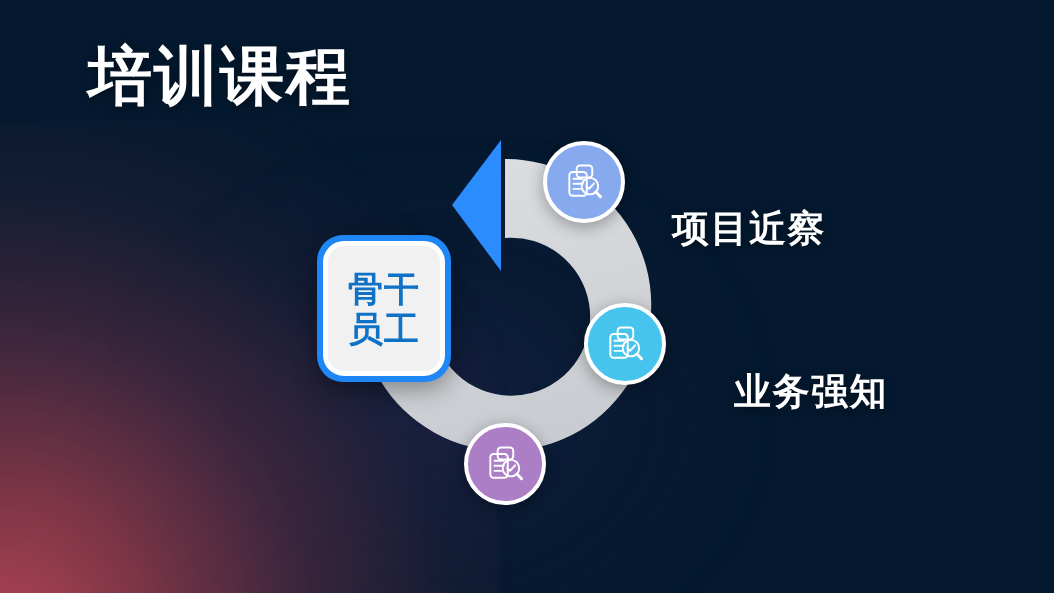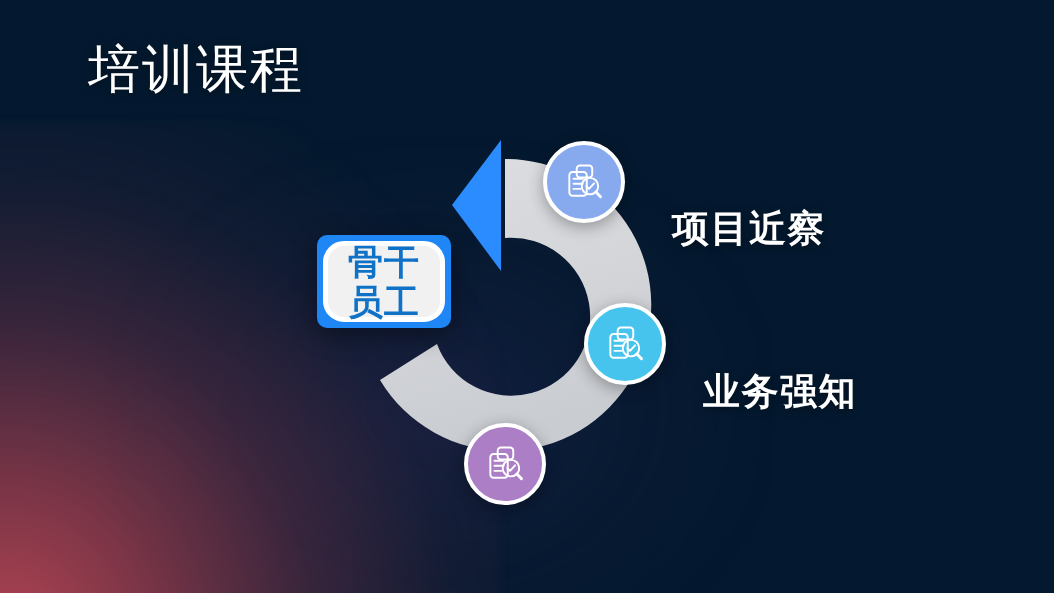--- a/index.html
+++ b/index.html
@@ -46,22 +46,22 @@
                 rgba(24, 30, 64, 0.18) 45%,
                 rgba(4, 25, 47, 0.0) 75%);
     filter: blur(10px);
   }
 
   
   .slide-title {
     position: absolute;
     left: 88px;
     top: 41px;
-    font-size: 52px;
-    font-weight: normal;
+    font-size: 64px;
+    font-weight: bold;
     color: #ffffff;
     letter-spacing: 2px;
     line-height: 1.1;
     white-space: nowrap;
     text-shadow: 0 2px 10px rgba(0,0,0,0.45);
     text-align: center;
   }
 
   
   .diagram {
@@ -76,23 +76,23 @@
     left: 0;
     top: 0;
   }
 
   
   .center-box {
     position: absolute;
     left: 317px;
     top: 235px;
     width: 134px;
-    height: 93px;
+    height: 147px;
     box-sizing: border-box;
-    border-radius: 10px;
+    border-radius: 26px;
     background: #1e87f5;
     padding: 6px;
     box-shadow: 0 6px 26px rgba(0, 0, 0, 0.40);
   }
   .center-box-inner {
     width: 100%;
     height: 100%;
     box-sizing: border-box;
     border-radius: 21px;
     border: 5px solid #ffffff;
@@ -194,21 +194,21 @@
         <rect x="16" y="6" width="17" height="13" rx="3.5" fill="none" stroke="#ffffff" stroke-width="2.1"></rect>
         <rect x="8" y="13" width="19" height="26" rx="3.5" fill="none" stroke="#ffffff" stroke-width="2.1"></rect>
         <line x1="12.5" y1="20.5" x2="22.5" y2="20.5" stroke="#ffffff" stroke-width="2.1" stroke-linecap="round"></line>
         <line x1="12.5" y1="26" x2="22.5" y2="26" stroke="#ffffff" stroke-width="2.1" stroke-linecap="round"></line>
         <line x1="12.5" y1="31.5" x2="20" y2="31.5" stroke="#ffffff" stroke-width="2.1" stroke-linecap="round"></line>
         <circle cx="30.5" cy="28.5" r="9" fill="none" stroke="#ffffff" stroke-width="2.1"></circle>
         <polyline points="26.5,28.5 29.5,31.5 35,25.5" fill="none" stroke="#ffffff" stroke-width="2.1" stroke-linecap="round" stroke-linejoin="round"></polyline>
         <line x1="37" y1="35" x2="42" y2="40" stroke="#ffffff" stroke-width="3.2" stroke-linecap="round"></line>
       </svg>
     </div>
-    <div class="node-label" style="left:703px; top:323px;">业务强知</div>
+    <div class="node-label" style="left:734px; top:323px;">业务强知</div>
 
     <div class="node" id="node-2" style="left:464px; top:423px; width:82px; height:82px; background:#ab7ec6;">
       <svg width="44" height="44" viewBox="0 0 48 48">
         <rect x="16" y="6" width="17" height="13" rx="3.5" fill="none" stroke="#ffffff" stroke-width="2.1"></rect>
         <rect x="8" y="13" width="19" height="26" rx="3.5" fill="none" stroke="#ffffff" stroke-width="2.1"></rect>
         <line x1="12.5" y1="20.5" x2="22.5" y2="20.5" stroke="#ffffff" stroke-width="2.1" stroke-linecap="round"></line>
         <line x1="12.5" y1="26" x2="22.5" y2="26" stroke="#ffffff" stroke-width="2.1" stroke-linecap="round"></line>
         <line x1="12.5" y1="31.5" x2="20" y2="31.5" stroke="#ffffff" stroke-width="2.1" stroke-linecap="round"></line>
         <circle cx="30.5" cy="28.5" r="9" fill="none" stroke="#ffffff" stroke-width="2.1"></circle>
         <polyline points="26.5,28.5 29.5,31.5 35,25.5" fill="none" stroke="#ffffff" stroke-width="2.1" stroke-linecap="round" stroke-linejoin="round"></polyline>

